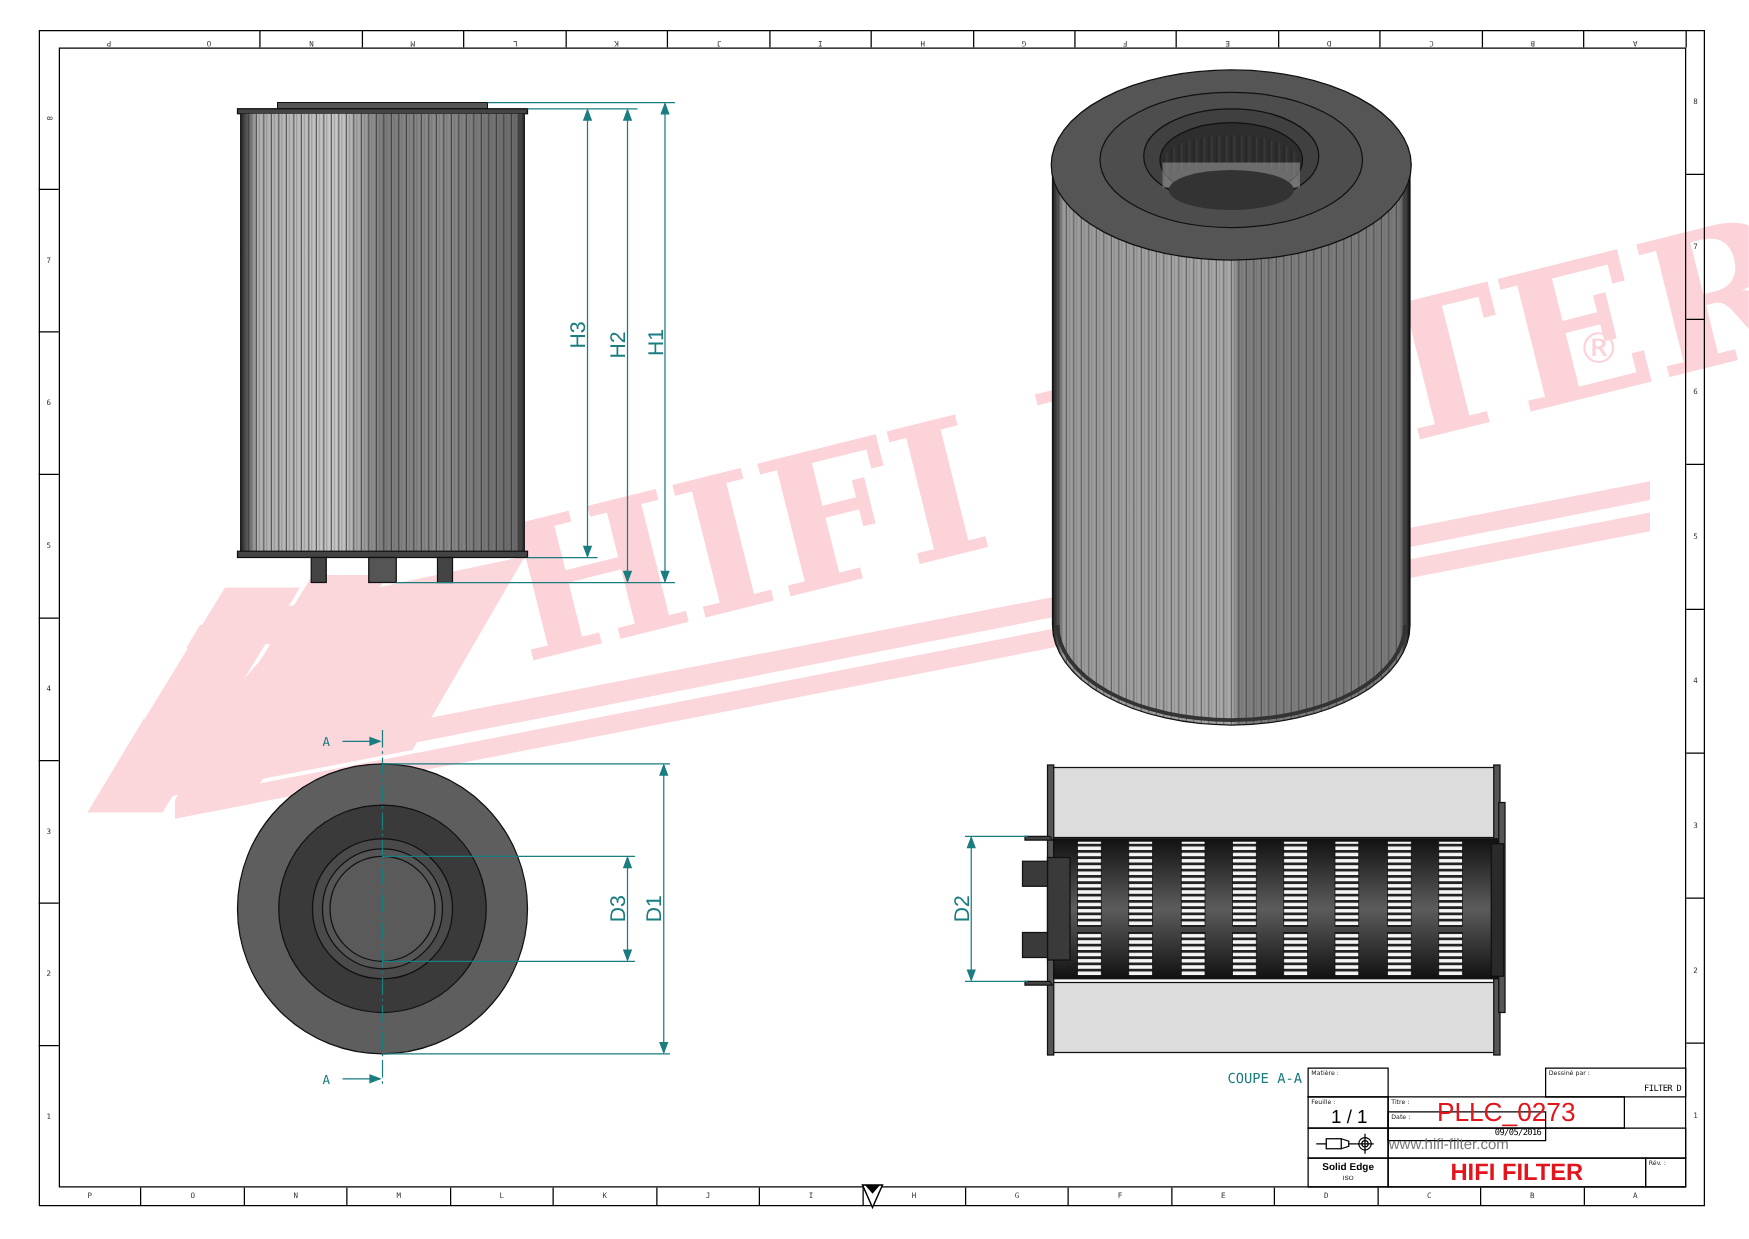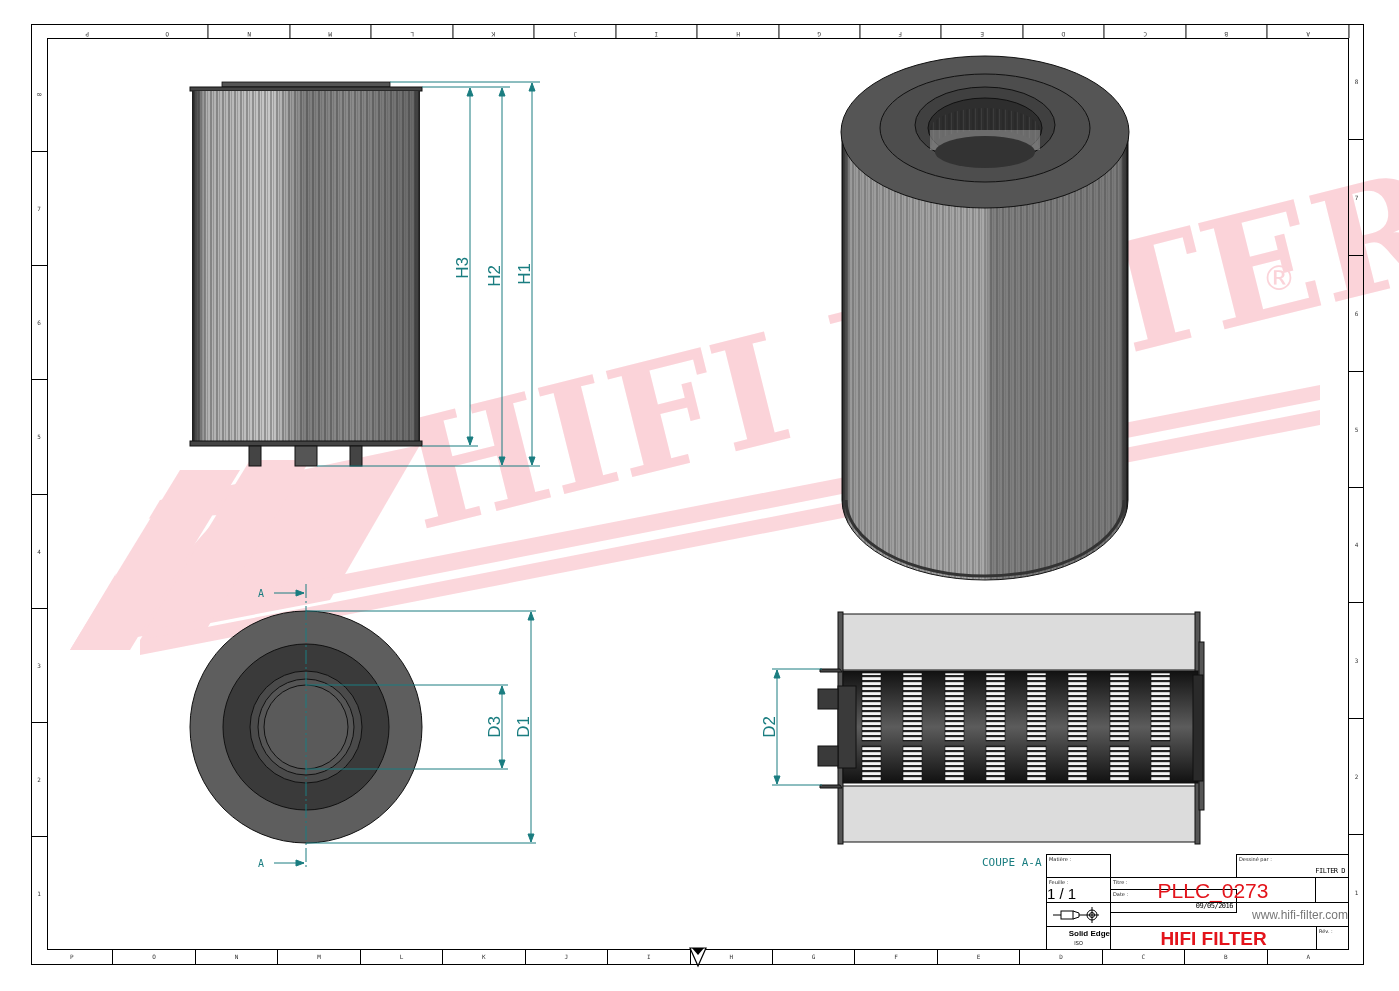--- a/index.html
+++ b/index.html
@@ -259,43 +259,43 @@
   <div class="tb" style="left:1110px;top:854px;width:127px;height:24px;margin-top:35px;">
     <span class="tb-lbl">Date :</span>
     <span style="position:absolute;right:3px;bottom:2px;font-size:7px;font-family:'DejaVu Sans Mono',monospace;letter-spacing:-0.5px">09/05/2016</span>
   </div>
   <div class="tb" style="left:1236px;top:854px;width:113px;height:24px;">
     <span class="tb-lbl">Dessiné par :</span>
     <span style="position:absolute;right:3px;bottom:2px;font-size:7px;font-family:'DejaVu Sans Mono',monospace;letter-spacing:-0.5px">FILTER D</span>
   </div>
   <div class="tb" style="left:1046px;top:877px;width:65px;height:26px;">
     <span class="tb-lbl">Feuille :</span>
-    <span style="position:absolute;left:0;right:16px;bottom:0;text-align:left;font-size:15px">1 / 1</span>
-  </div>
-  <div class="tb" style="left:1110px;top:877px;width:206px;height:26px;">
+    <span style="position:absolute;left:0;right:16px;bottom:0;text-align:right;font-size:15px">1 / 1</span>
+  </div>
+  <div class="tb" style="left:1110px;top:877px;width:190px;height:26px;">
     <span class="tb-lbl">Titre :</span>
     <span class="red" style="position:absolute;left:0;right:0;top:0;text-align:center;font-size:21px;line-height:26px">PLLC_0273</span>
   </div>
   <div class="tb" style="left:1046px;top:902px;width:65px;height:25px;">
     <svg width="65" height="25" style="position:absolute;left:0;top:0">
       <line x1="6" y1="12" x2="14" y2="12" stroke="#000"></line>
       <rect x="14" y="8" width="12" height="8" fill="none" stroke="#000"></rect>
       <polyline points="26,8 32,10 32,14 26,16" fill="none" stroke="#000"></polyline>
       <line x1="32" y1="12" x2="38" y2="12" stroke="#000"></line>
       <circle cx="45" cy="12" r="5" fill="none" stroke="#000"></circle>
       <circle cx="45" cy="12" r="2.5" fill="none" stroke="#000"></circle>
       <line x1="38" y1="12" x2="52" y2="12" stroke="#000"></line>
       <line x1="45" y1="4" x2="45" y2="20" stroke="#000"></line>
     </svg>
   </div>
   <div class="tb" style="left:1110px;top:902px;width:239px;height:25px;">
-    <span style="position:absolute;left:0;right:0;top:0;text-align:right;font-size:12px;line-height:25px;color:#777">www.hifi-filter.com</span>
+    <span style="position:absolute;left:0;right:0;top:0;text-align:left;font-size:12px;line-height:25px;color:#777">www.hifi-filter.com</span>
   </div>
   <div class="tb" style="left:1046px;top:926px;width:65px;height:24px;">
-    <span style="position:absolute;left:0;right:0;top:2px;text-align:right;font-size:8px;font-weight:bold">Solid Edge</span>
+    <span style="position:absolute;left:0;right:0;top:2px;text-align:center;font-size:8px;font-weight:bold">Solid Edge</span>
     <span style="position:absolute;left:0;right:0;top:13px;text-align:center;font-size:5px">ISO</span>
   </div>
   <div class="tb" style="left:1110px;top:926px;width:207px;height:24px;">
     <span class="red" style="position:absolute;left:0;right:0;top:0;text-align:center;font-size:19px;font-weight:bold;line-height:24px">HIFI FILTER</span>
   </div>
   <div class="tb" style="left:1316px;top:926px;width:33px;height:24px;">
     <span class="tb-lbl">Rév. :</span>
   </div>
 </div>
 

